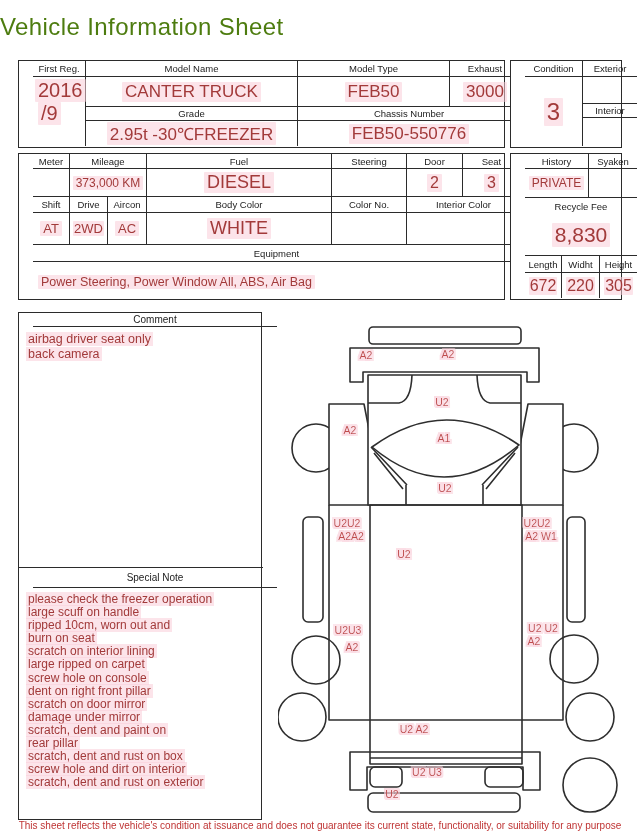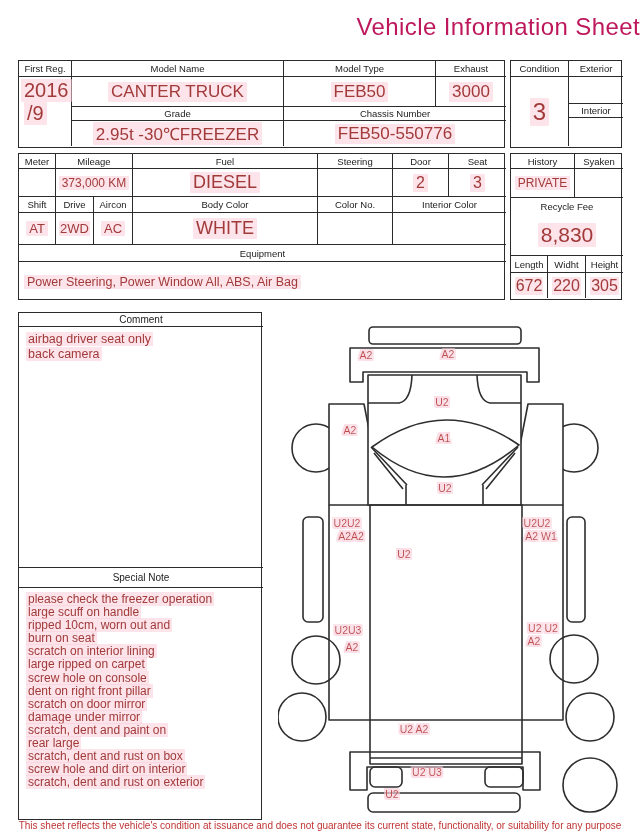--- a/index.html
+++ b/index.html
@@ -6,28 +6,28 @@
     --ln:#2b2b2b;
     --red:#a23a3a;
     --red2:#c04b4b;
     --hl:rgba(249,205,216,.55);
   }
   html,body{margin:0;padding:0;background:#ffffff;}
   .sheet{position:relative;width:640px;height:835px;background:#fff;
          font-family:"Liberation Sans", sans-serif;overflow:hidden;}
   .abs{position:absolute;box-sizing:border-box;}
   .box{position:absolute;box-sizing:border-box;border:1.5px solid var(--ln);background:#fff;}
-  .cell{position:absolute;box-sizing:border-box;display:flex;align-items:center;justify-content:center;}
+  .cell{position:absolute;box-sizing:border-box;display:flex;align-items:center;justify-content:center;margin-left:14px;}
   .br{border-right:1px solid var(--ln);}
   .bb{border-bottom:1px solid var(--ln);}
   .h{font-size:9.5px;color:#1b1b1b;white-space:nowrap;}
   .red{color:var(--red);}
   .hl{background:var(--hl);padding:0 3px;border-radius:1px;white-space:nowrap;}
-  .title{left:0;top:13px;width:100%;text-align:right;font-size:24px;font-weight:500;
-         color:#be185d;letter-spacing:.4px;}
+  .title{left:0;top:13px;width:100%;text-align:left;font-size:24px;font-weight:500;
+         color:#4d7c0f;letter-spacing:.4px;}
   .v-xl{font-size:20px;}
   .v-lg{font-size:17px;}
   .v-md{font-size:13px;}
   .v-sm{font-size:12px;}
   .cond{font-size:24px;}
   .fuel{font-size:18px;}
   .recy{font-size:21px;text-align:center;}
   .dims{font-size:16px;}
   .equip{font-size:12.5px;}
   .left-top{align-items:center;justify-content:flex-start;}
@@ -170,21 +170,21 @@
       <div class="red rline"><span>large scuff on handle</span></div>
       <div class="red rline"><span>ripped 10cm, worn out and</span></div>
       <div class="red rline"><span>burn on seat</span></div>
       <div class="red rline"><span>scratch on interior lining</span></div>
       <div class="red rline"><span>large ripped on carpet</span></div>
       <div class="red rline"><span>screw hole on console</span></div>
       <div class="red rline"><span>dent on right front pillar</span></div>
       <div class="red rline"><span>scratch on door mirror</span></div>
       <div class="red rline"><span>damage under mirror</span></div>
       <div class="red rline"><span>scratch, dent and paint on</span></div>
-      <div class="red rline"><span>rear large</span></div>
+      <div class="red rline"><span>rear pillar</span></div>
       <div class="red rline"><span>scratch, dent and rust on box</span></div>
       <div class="red rline"><span>screw hole and dirt on interior</span></div>
       <div class="red rline"><span>scratch, dent and rust on exterior</span></div>
     </div>
   </div>
 
   <div class="abs" style="left:278px;top:308px;width:360px;height:510px;">
     <svg width="360" height="510" viewBox="0 0 360 510">
       <defs>
         <filter id="halo" x="-30%" y="-30%" width="160%" height="160%">

